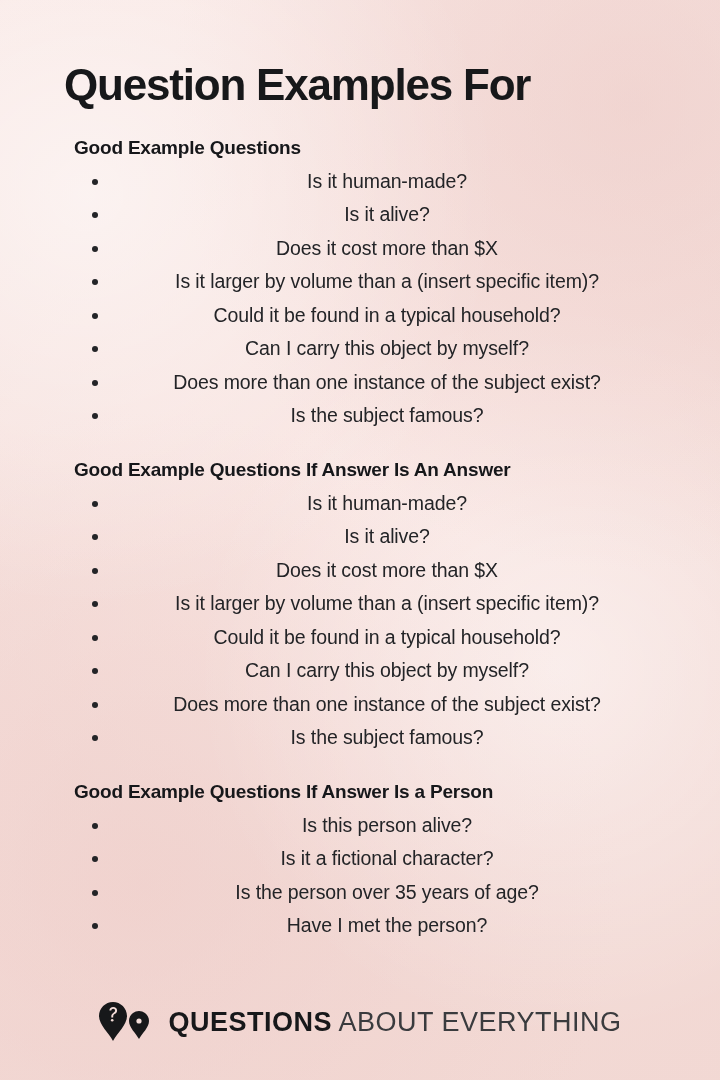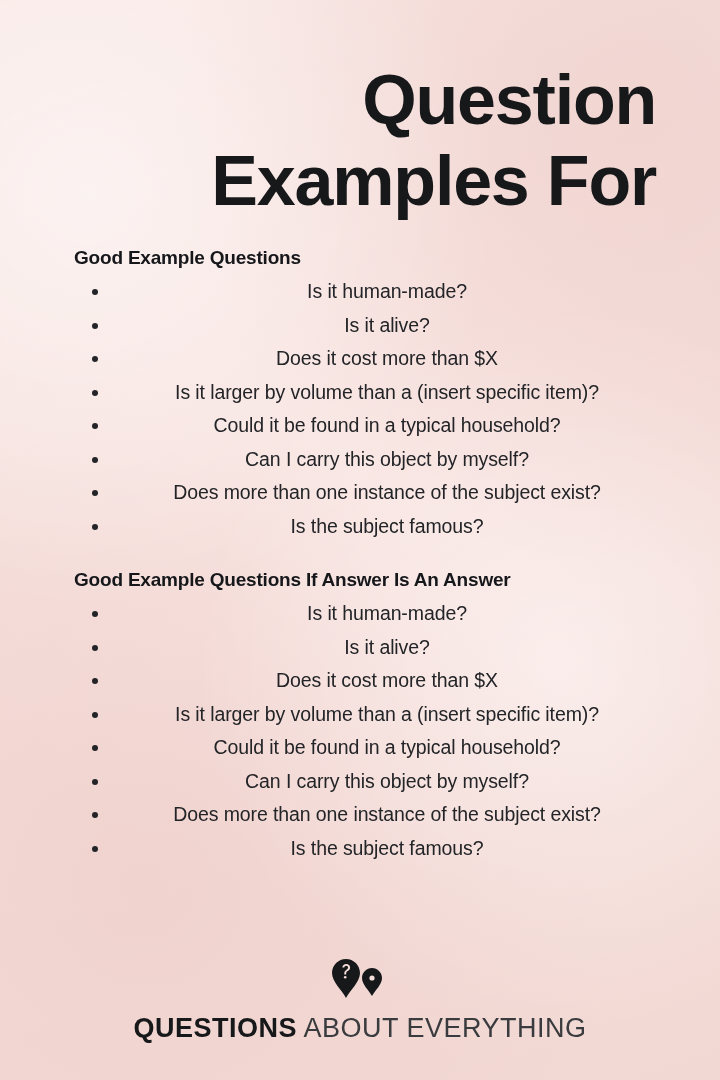--- a/index.html
+++ b/index.html
@@ -30,24 +30,24 @@
     position: absolute;
     left: 0;
     top: 0;
     width: 720px;
     padding: 60px 58px 0 58px;
     box-sizing: border-box;
   }
   .title {
     color: #17181a;
     font-weight: bold;
-    font-size: 70px;
+    font-size: 44px;
     line-height: 1.15;
     letter-spacing: -1.2px;
-    text-align: right;
+    text-align: left;
     margin: 0 0 26px 0;
     padding: 0 6px;
   }
   .title .line {
     display: block;
   }
   .section {
     margin-top: 26px;
   }
   .section:first-of-type {
@@ -86,21 +86,20 @@
   }
   .footer {
     position: absolute;
     left: 0;
     bottom: 36px;
     width: 720px;
     display: flex;
     align-items: center;
     justify-content: center;
     gap: 12px;
-    flex-direction: column;
   }
   .logo-marks {
     display: flex;
     align-items: flex-end;
     gap: 2px;
   }
   .brand {
     font-size: 27px;
     letter-spacing: 0.5px;
     color: #17181a;
@@ -146,20 +145,29 @@
         <li>Is it alive?</li>
         <li>Does it cost more than $X</li>
         <li>Is it larger by volume than a (insert specific item)?</li>
         <li>Could it be found in a typical household?</li>
         <li>Can I carry this object by myself?</li>
         <li>Does more than one instance of the subject exist?</li>
         <li>Is the subject famous?</li>
       </ul>
     </div>
 
+    <div class="section">
+      <h2 class="section-heading">Good Example Questions If Answer Is a Person</h2>
+      <ul class="q-list">
+        <li>Is this person alive?</li>
+        <li>Is it a fictional character?</li>
+        <li>Is the person over 35 years of age?</li>
+        <li>Have I met the person?</li>
+      </ul>
+    </div>
 
   </div>
 
   <div class="footer">
     <span class="logo-marks">
       <svg width="58" height="44" viewBox="0 0 58 44" aria-hidden="true">
         <path d="M15 2 C7.3 2 1 8.3 1 16 C1 25 11 33 15 41 C19 33 29 25 29 16 C29 8.3 22.7 2 15 2 Z" fill="#17181a"></path>
         <path d="M11.4 10.6 C11.4 8.4 13.1 7 15.2 7 C17.4 7 19.1 8.4 19.1 10.5 C19.1 12.3 18 13.2 16.6 14.1 C15.6 14.8 15.2 15.4 15.2 16.6 L15.2 17.6 L13.3 17.6 L13.3 16.4 C13.3 14.7 13.9 13.8 15.3 12.9 C16.4 12.2 17.1 11.7 17.1 10.6 C17.1 9.4 16.3 8.7 15.2 8.7 C14 8.7 13.3 9.5 13.3 10.6 Z" fill="#f4ddd9"></path>
         <circle cx="14.2" cy="20.2" r="1.3" fill="#f4ddd9"></circle>
         <path d="M41 11 C35.5 11 31 15.5 31 21 C31 27.5 38 33.5 41 39 C44 33.5 51 27.5 51 21 C51 15.5 46.5 11 41 11 Z" fill="#17181a"></path>

